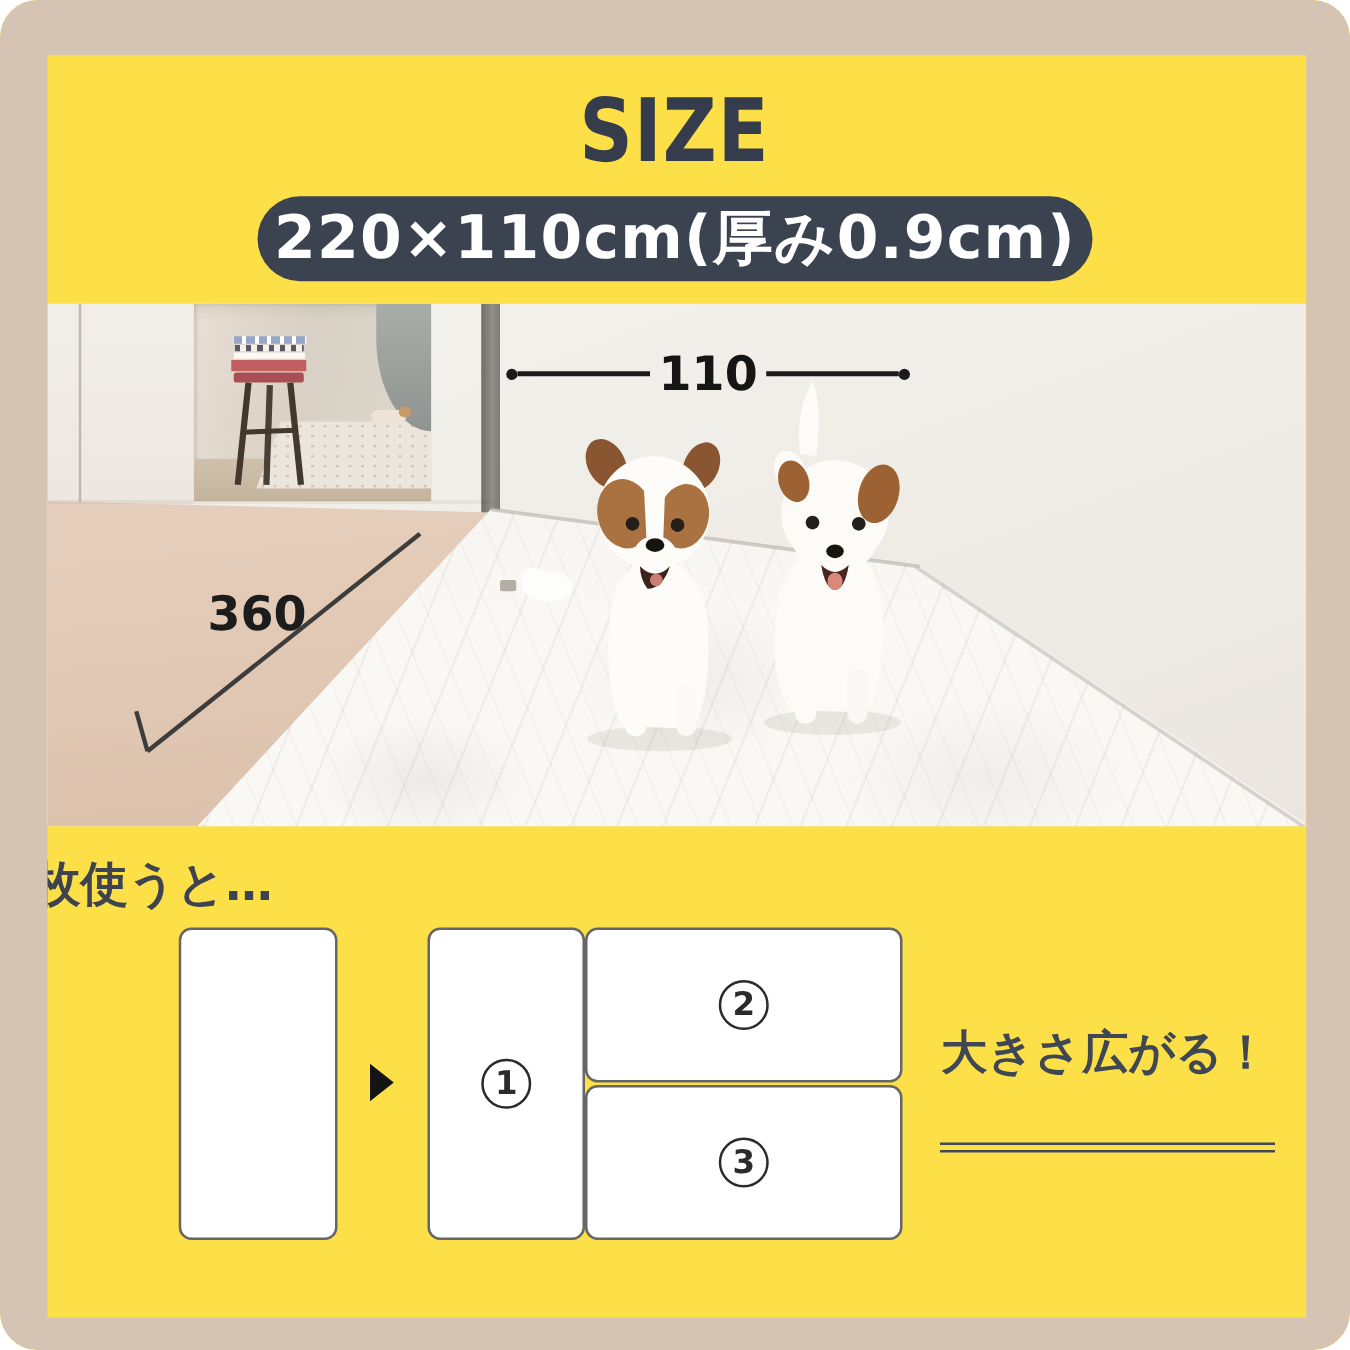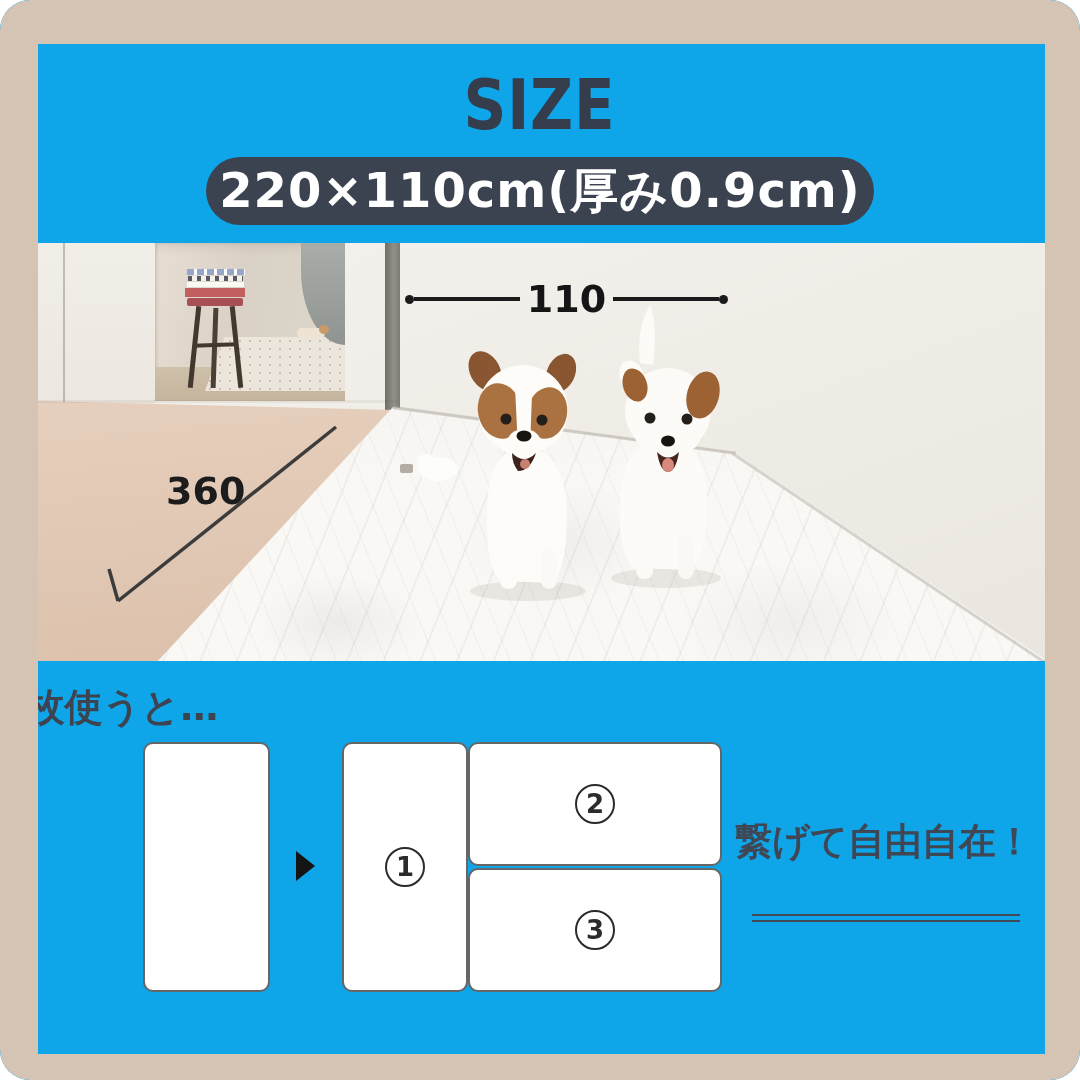--- a/index.html
+++ b/index.html
@@ -1,18 +1,18 @@
 <!DOCTYPE html>
 <html><head>
 <meta charset="utf-8">
 <style>
   html,body{margin:0;padding:0;background:#ffffff;}
   *{box-sizing:border-box;}
   #canvas{
-    position:relative;width:1080px;height:1080px;background:#0ea5e9;
+    position:relative;width:1080px;height:1080px;background:#fde047;
     font-family:"DejaVu Sans",sans-serif;overflow:hidden;border-radius:30px;
   }
   
   .frame{
     position:absolute;inset:0;border-style:solid;border-color:#d5c3b4;
     border-width:44px 35px 26px 38px;border-radius:30px;pointer-events:none;z-index:50;
   }
   
   .title{
     position:absolute;top:64px;left:0;right:0;text-align:center;
@@ -222,18 +222,18 @@
     <div class="circle-num">1</div>
   </div>
   <div class="mat-rect rect-two">
     <div class="circle-num">2</div>
   </div>
   <div class="mat-rect rect-three">
     <div class="circle-num">3</div>
   </div>
 
   <div class="caption">
-    <div>繋げて自由自在！</div>
+    <div>大きさ広がる！</div>
   </div>
   <div class="caption-underline"></div>
 
   <div class="frame"></div>
 </div>
 
 </body></html>

